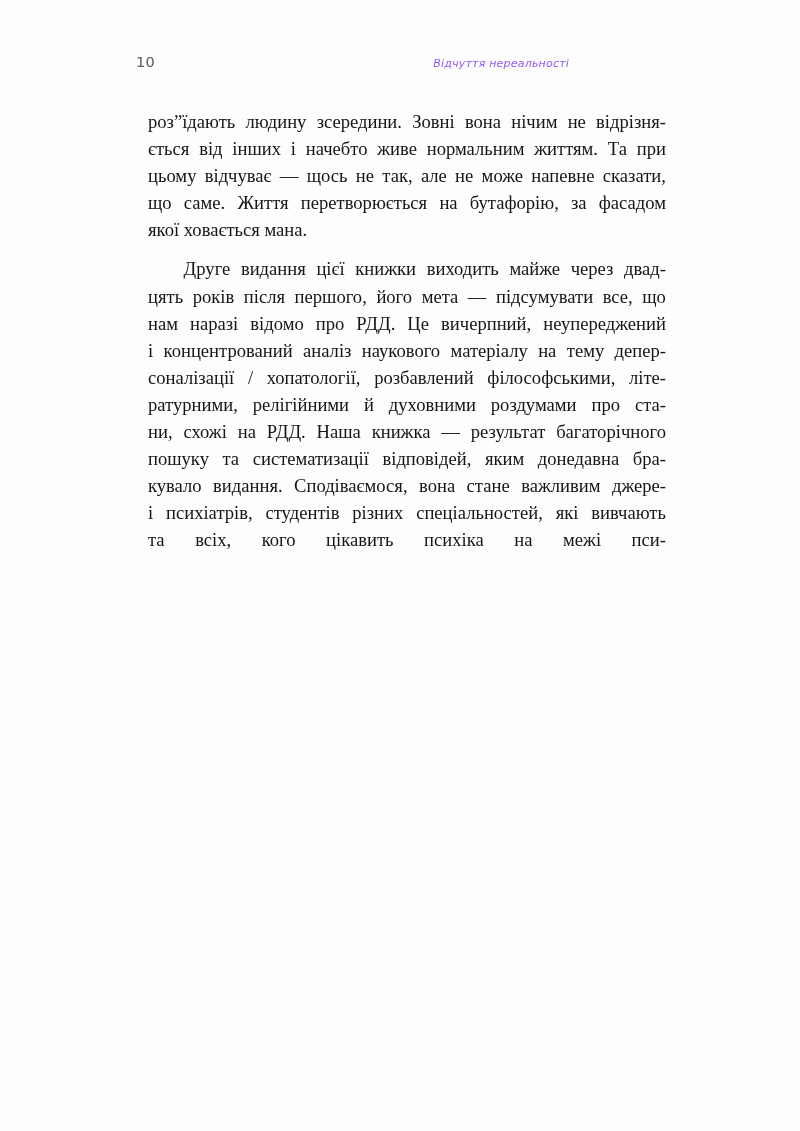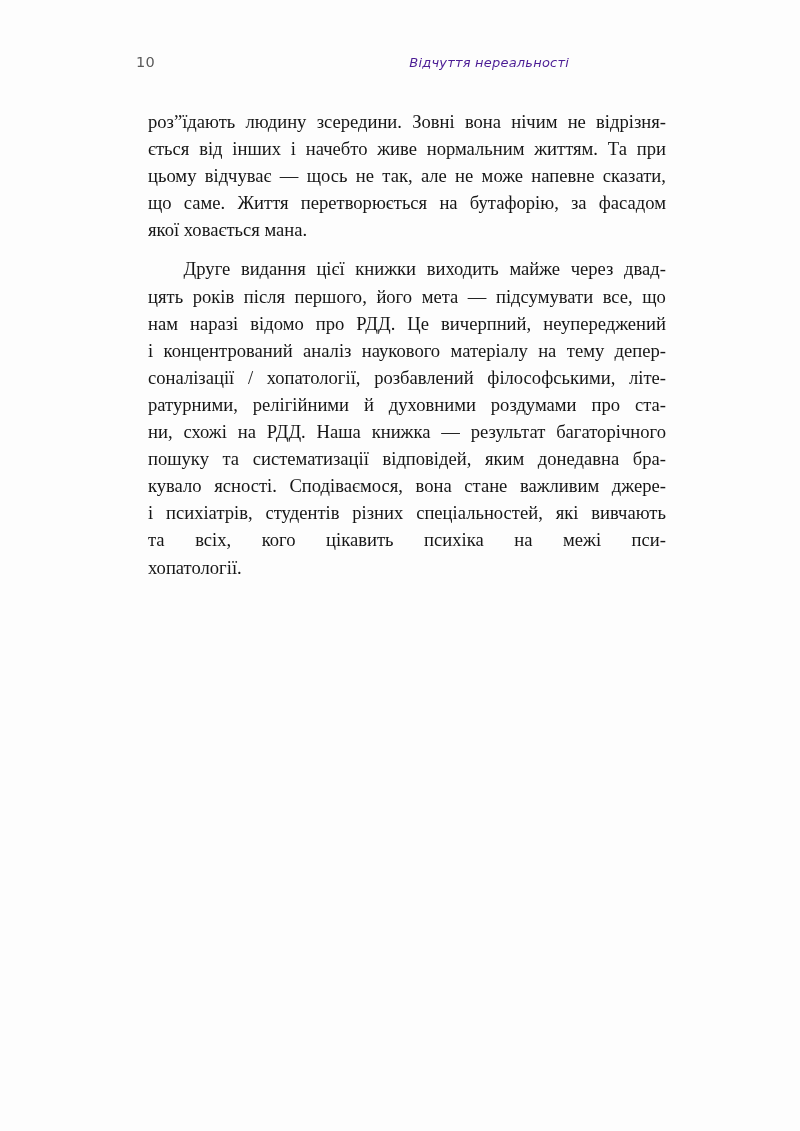--- a/index.html
+++ b/index.html
@@ -37,23 +37,23 @@
   }
   .folio {
     font-family: "DejaVu Sans", "Liberation Sans", sans-serif;
     font-size: 14.5px;
     font-style: normal;
     color: #5a5a5a;
     letter-spacing: 0.3px;
   }
   .head-title {
     font-family: "DejaVu Sans", "Liberation Sans", sans-serif;
-    font-size: 13px;
+    font-size: 11px;
     font-style: italic;
-    color: #4c1d95;
+    color: #8b5cf6;
     letter-spacing: 0.2px;
   }
 
   
   .textblock {
     position: absolute;
     left: 136px;
     top: 96px;
     width: 542px;
   }
@@ -227,21 +227,21 @@
           <span>пошуку</span>
           <span>та</span>
           <span>систематизації</span>
           <span>відповідей,</span>
           <span>яким</span>
           <span>донедавна</span>
           <span>бра-</span>
         </span>
         <span class="line just">
           <span>кувало</span>
-          <span>ясності.</span>
+          <span>видання.</span>
           <span>Сподіваємося,</span>
           <span>вона</span>
           <span>стане</span>
           <span>важливим</span>
           <span>джере-</span>
         </span>
         <span class="line just">
           <span>і</span>
           <span>психіатрів,</span>
           <span>студентів</span>
@@ -253,17 +253,16 @@
         <span class="line just">
           <span>та</span>
           <span>всіх,</span>
           <span>кого</span>
           <span>цікавить</span>
           <span>психіка</span>
           <span>на</span>
           <span>межі</span>
           <span>пси-</span>
         </span>
-        <span class="line last">хопатології.</span>
       </p>
   </div>
 
 </div>
 
 </body></html>

